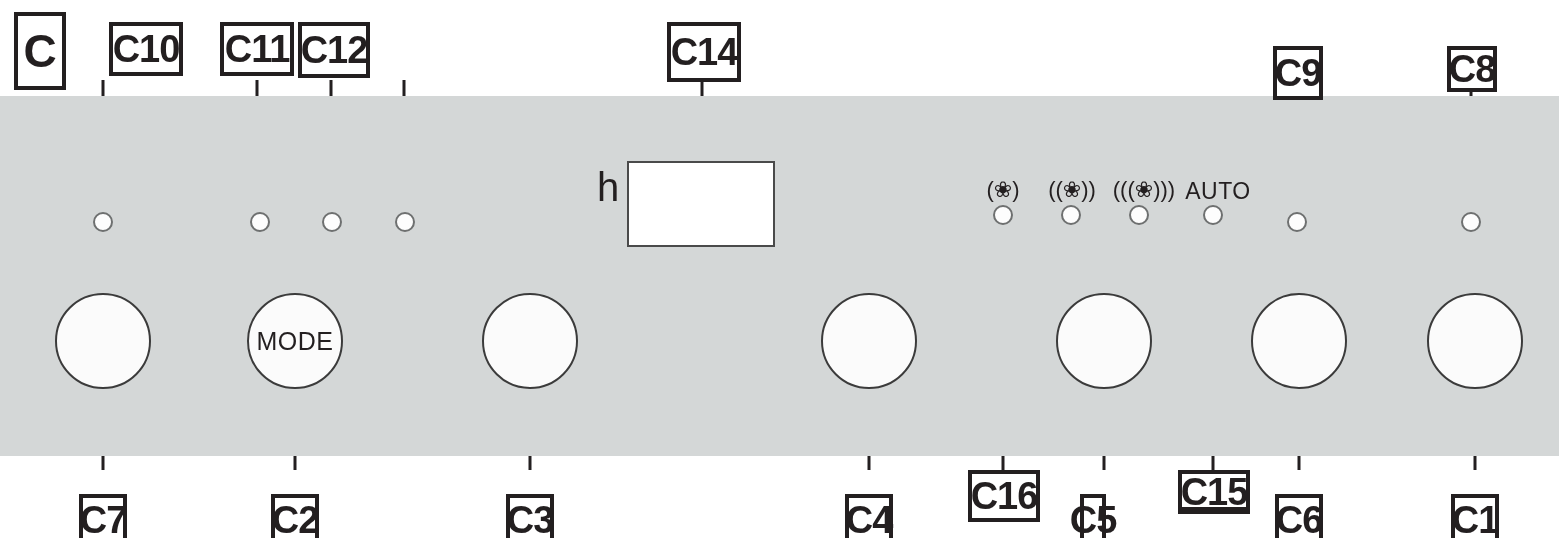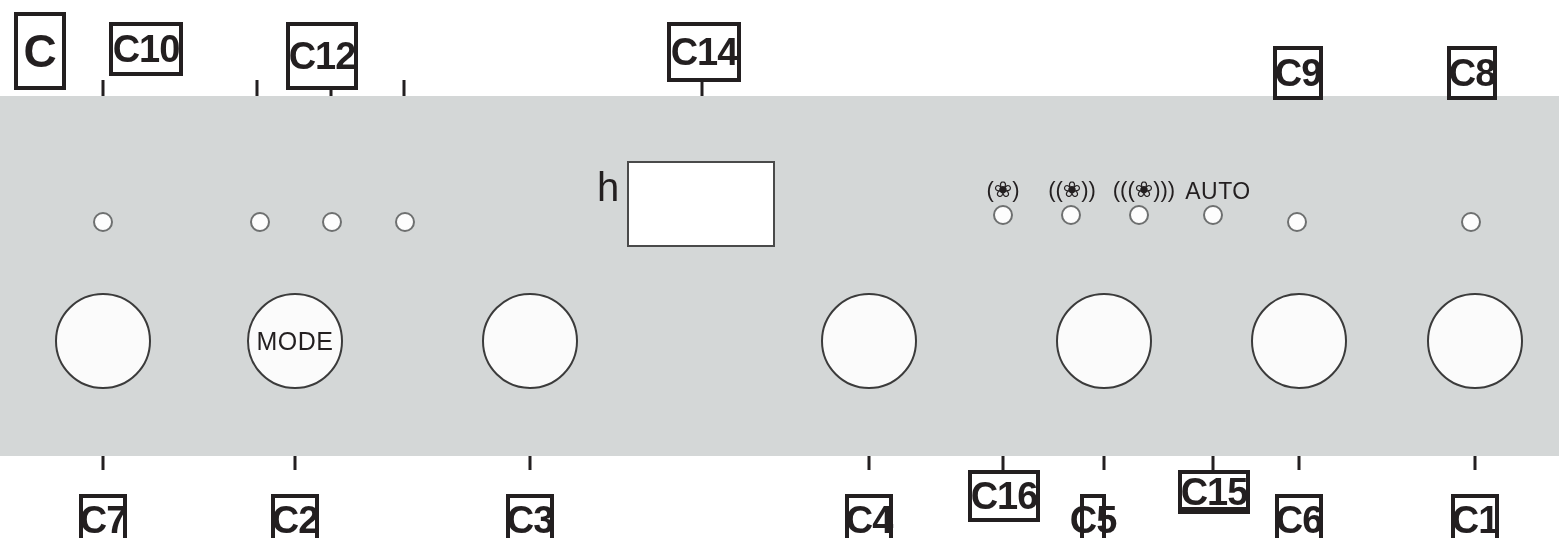--- a/index.html
+++ b/index.html
@@ -236,24 +236,25 @@
 
     <g stroke="#231f20" fill="none" stroke-width="6" stroke-linecap="round">
       <path d="M1458 325 A 24 24 0 1 0 1492 325"></path>
       <line x1="1475" y1="313" x2="1475" y2="338"></line>
     </g>
   </svg>
 
   <div class="section-legend" style="left:14px;top:12px;width:52px;height:78px;">C</div>
 
   <div class="callout" style="left:81px;top:22px;width:74px;height:54px;margin-left:28px;">C10</div>
-  <div class="callout" style="left:286px;top:22px;width:72px;height:68px;">C12</div>
+  <div class="callout" style="left:220px;top:22px;width:74px;height:54px;">C11</div>
+  <div class="callout" style="left:298px;top:22px;width:72px;height:56px;">C12</div>
   <div class="callout" style="left:667px;top:22px;width:74px;height:60px;">C14</div>
   <div class="callout narrow" style="left:1273px;top:22px;width:50px;height:54px;">C9</div>
-  <div class="callout narrow" style="left:1447px;top:22px;width:50px;height:54px;">C8</div>
+  <div class="callout narrow" style="left:1447px;top:22px;width:50px;height:46px;">C8</div>
 
   <div class="callout narrow" style="left:79px;top:470px;width:48px;height:52px;">C7</div>
   <div class="callout narrow" style="left:271px;top:470px;width:48px;height:52px;">C2</div>
   <div class="callout narrow" style="left:506px;top:470px;width:48px;height:52px;">C3</div>
   <div class="callout narrow" style="left:845px;top:470px;width:48px;height:52px;">C4</div>
   <div class="callout" style="left:968px;top:470px;width:72px;height:52px;">C16</div>
   <div class="callout narrow" style="left:1080px;top:470px;width:26px;height:52px;text-align:center;">C5</div>
   <div class="callout" style="left:1178px;top:470px;width:72px;height:44px;text-decoration:underline;">C15</div>
   <div class="callout narrow" style="left:1275px;top:470px;width:48px;height:52px;">C6</div>
   <div class="callout narrow" style="left:1451px;top:470px;width:48px;height:52px;">C1</div>

